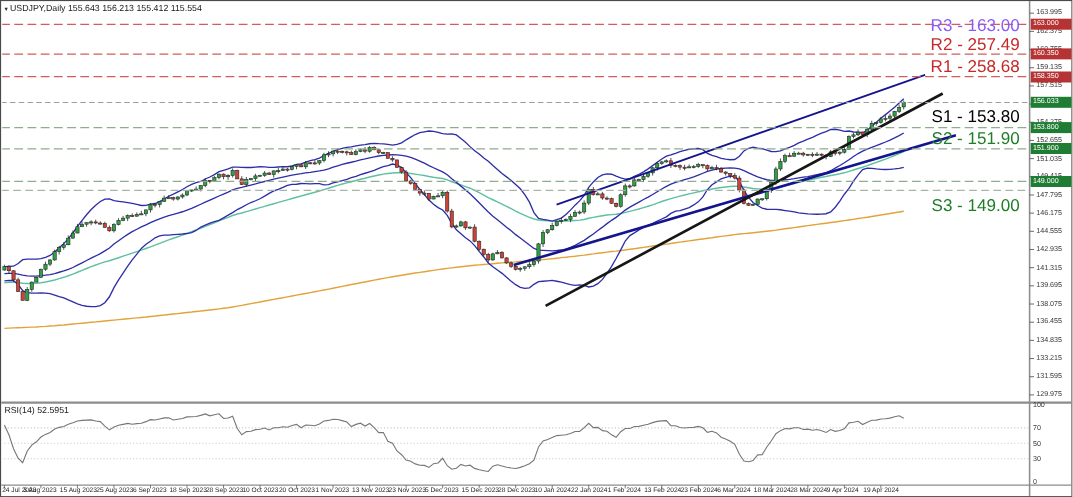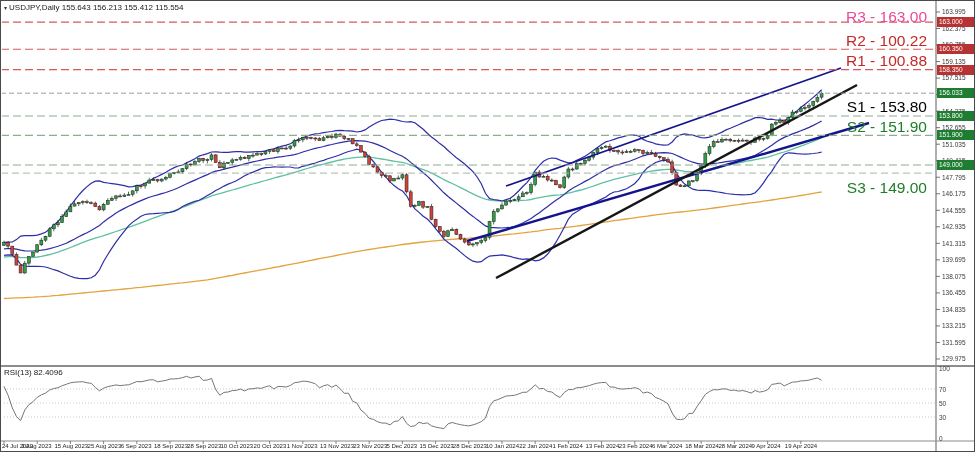--- a/index.html
+++ b/index.html
@@ -500,28 +500,28 @@
       <line x1="567.4000000000001" y1="440" x2="567.4000000000001" y2="443" stroke="#666" stroke-width="0.8"></line>
       <line x1="600.6" y1="440" x2="600.6" y2="443" stroke="#666" stroke-width="0.8"></line>
       <line x1="633.8000000000001" y1="440" x2="633.8000000000001" y2="443" stroke="#666" stroke-width="0.8"></line>
       <line x1="667" y1="440" x2="667" y2="443" stroke="#666" stroke-width="0.8"></line>
       <line x1="700.2" y1="440" x2="700.2" y2="443" stroke="#666" stroke-width="0.8"></line>
       <line x1="733.4000000000001" y1="440" x2="733.4000000000001" y2="443" stroke="#666" stroke-width="0.8"></line>
       <line x1="766.6" y1="440" x2="766.6" y2="443" stroke="#666" stroke-width="0.8"></line>
       <line x1="799.8000000000001" y1="440" x2="799.8000000000001" y2="443" stroke="#666" stroke-width="0.8"></line>
     </svg>
 
-  <div class="lvl-label" style="top: 7px; color: #ec4899; margin-left: 28px;">R3 - 163.00</div>
-  <div class="lvl-label" style="top: 30.679px; color: rgb(198, 40, 40);">R2 - 100.22</div>
-  <div class="lvl-label" style="top: 51.079px; color: rgb(198, 40, 40);">R1 - 100.88</div>
+  <div class="lvl-label" style="top: 14px; color: #8b5cf6; margin-left: 28px;">R3 - 163.00</div>
+  <div class="lvl-label" style="top: 30.679px; color: rgb(198, 40, 40);">R2 - 257.49</div>
+  <div class="lvl-label" style="top: 51.079px; color: rgb(198, 40, 40);">R1 - 258.68</div>
   <div class="lvl-label" style="top: 97.489px; color: #000000;">S1 - 153.80</div>
   <div class="lvl-label" style="top: 116.869px; color: rgb(30, 126, 40); margin-left: 44px;">S2 - 151.90</div>
   <div class="lvl-label" style="top: 146.449px; color: rgb(30, 126, 40); margin-top: 32px;">S3 - 149.00</div>
 
-  <div class="rsi-label">RSI(13) 82.4096</div>
+  <div class="rsi-label">RSI(14) 52.5951</div>
 <div class="tickmark" style="left: 941px; top: 7.4px;">163.995</div>
     <div class="tickmark" style="left: 941px; top: 23.924px;">162.375</div>
     <div class="tickmark" style="left: 941px; top: 40.448px;">160.755</div>
     <div class="tickmark" style="left: 941px; top: 56.972px;">159.135</div>
     <div class="tickmark" style="left: 941px; top: 73.496px;">157.515</div>
     <div class="tickmark" style="left: 941px; top: 90.02px;">155.895</div>
     <div class="tickmark" style="left: 941px; top: 106.544px;">154.275</div>
     <div class="tickmark" style="left: 941px; top: 123.068px;">152.655</div>
     <div class="tickmark" style="left: 941px; top: 139.592px;">151.035</div>
     <div class="tickmark" style="left: 941px; top: 156.116px;">149.415</div>

